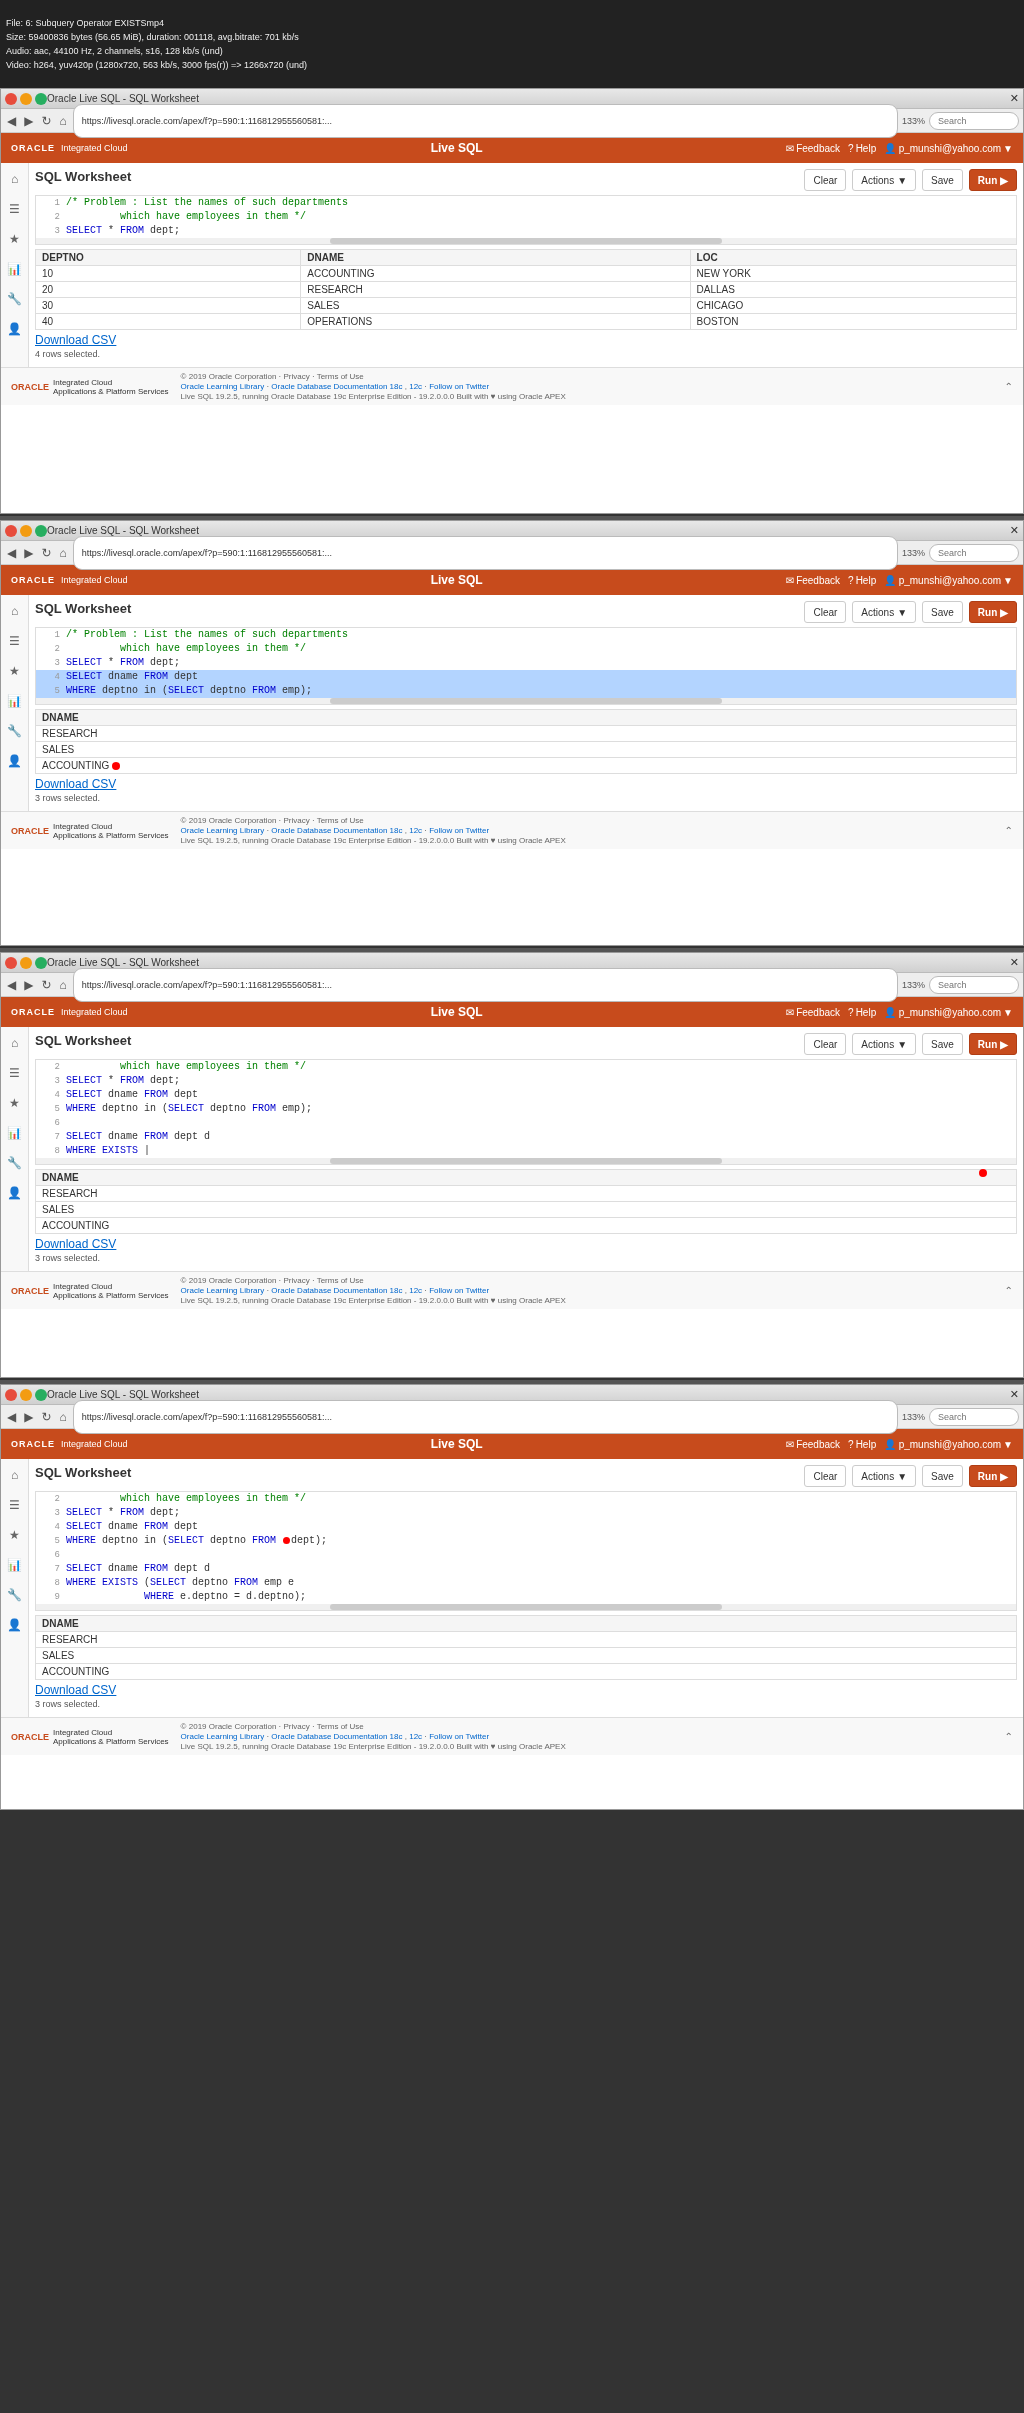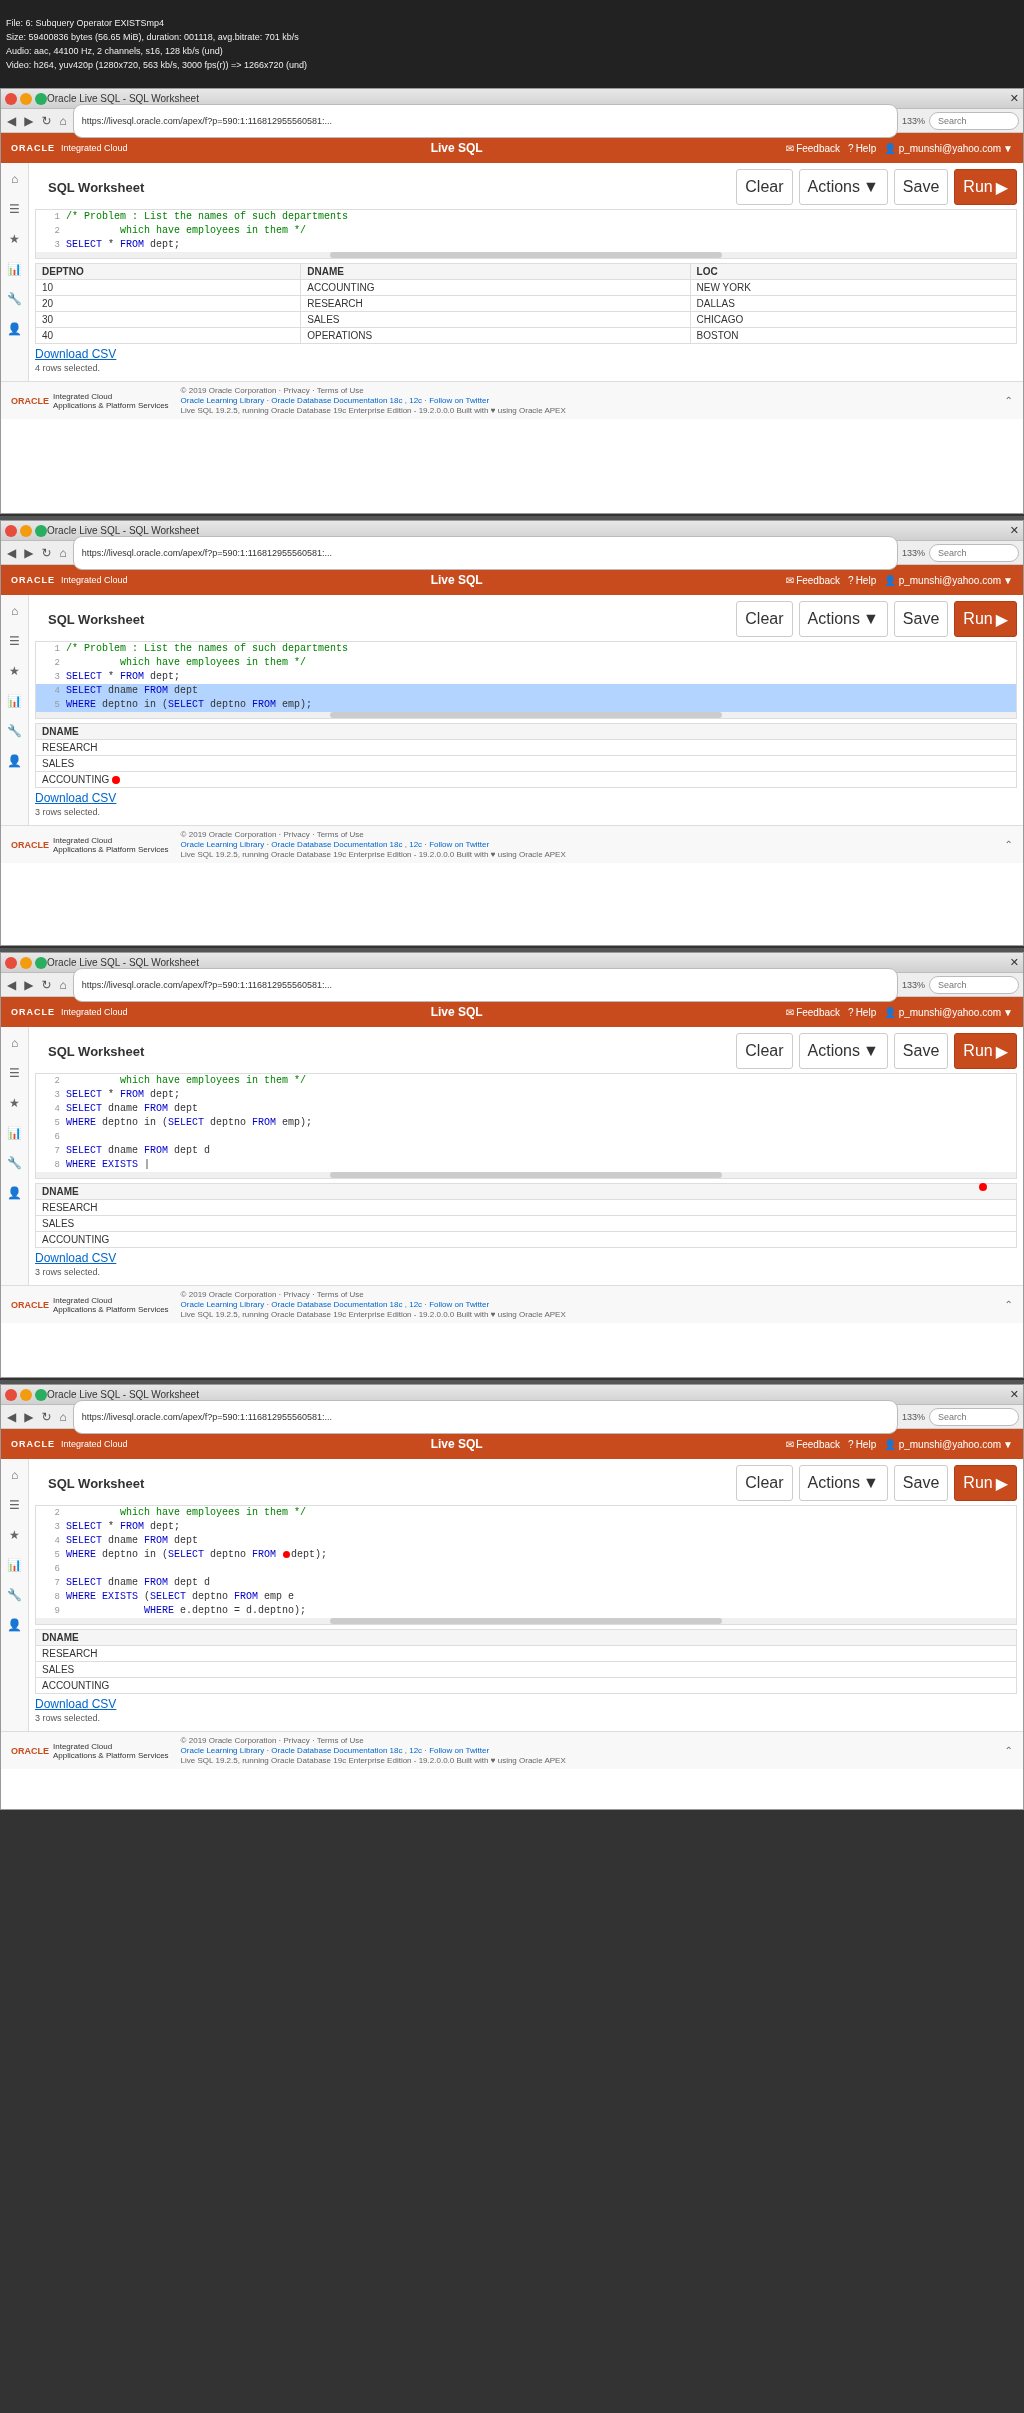--- a/index.html
+++ b/index.html
@@ -118,49 +118,47 @@
 
     
     .content-area {
       flex: 1;
       padding: 6px;
     }
 
     
     .worksheet-header {
       display: flex;
-      align-items: center;
       margin-bottom: 4px;
       gap: 6px;
-      margin-left: 13px;
     }
     .worksheet-title {
       font-size: 13px;
       font-weight: bold;
       color: #333;
       flex: 1;
     }
     .btn {
-      height: 36px;
+      height: 22px;
       border: 1px solid #ccc;
       border-radius: 3px;
       padding: 0 8px;
-      font-size: 16px;
+      font-size: 10px;
       cursor: pointer;
       background: white;
       color: #333;
       display: inline-flex;
       align-items: center;
       gap: 3px;
     }
     .btn-run {
       background: #c74b1c;
       color: white;
       border-color: #b03d14;
-      font-weight: normal;
+      font-weight: bold;
     }
     .btn-actions {
       background: white;
       color: #333;
     }
 
     
     .code-editor {
       border: 1px solid #ddd;
       font-family: 'Courier New', monospace;

